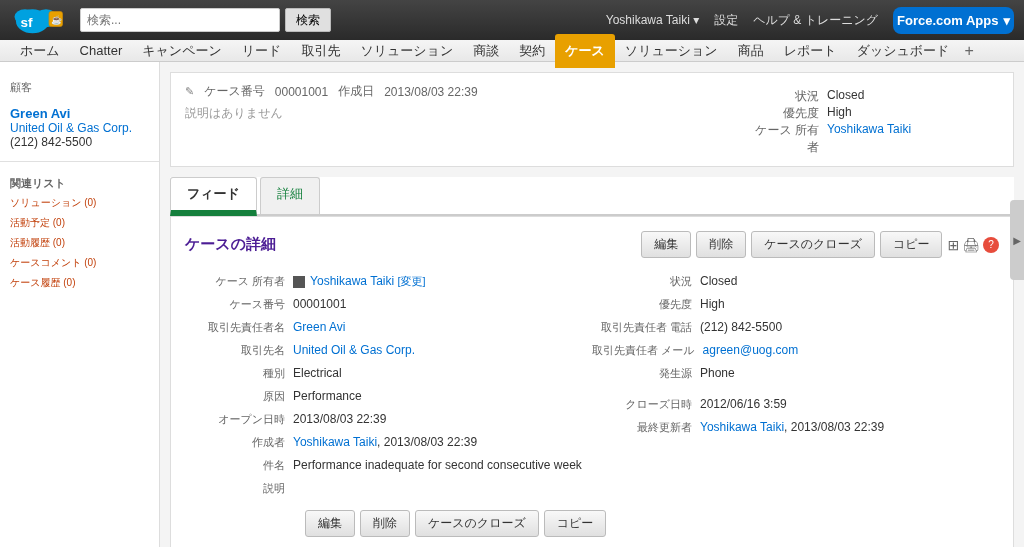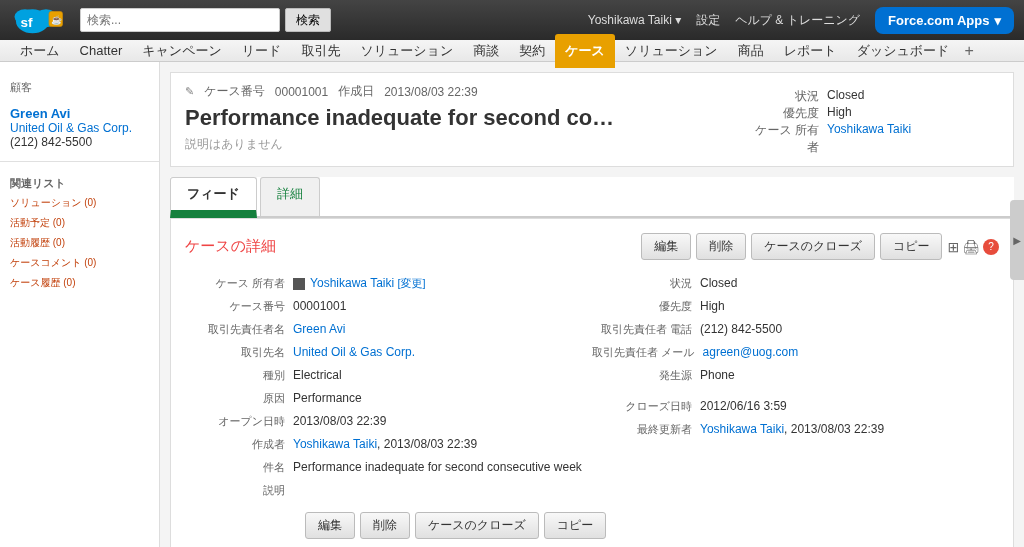--- a/index.html
+++ b/index.html
@@ -50,21 +50,21 @@
       align-items: center;
       gap: 15px;
       color: #ddd;
       font-size: 12px;
     }
     .header-right a { color: #ddd; text-decoration: none; }
     .force-apps-btn {
       background: #0070d2;
       color: white;
       border: none;
-      padding: 6px 13px;
+      padding: 6px 4px;
       border-radius: 8px;
       font-size: 13px;
       font-weight: bold;
       cursor: pointer;
       display: flex;
       align-items: center;
       gap: 5px;
     }
 
     
@@ -175,37 +175,37 @@
       border: 1px solid #ccc;
       border-bottom: none;
       margin-right: 3px;
       background: #f0f0f0;
       border-radius: 3px 3px 0 0;
     }
     .tab.active {
       background: white;
       color: #333;
       font-weight: bold;
-      border-bottom: 8px solid #15803d;
+      border-bottom: 6px solid #15803d;
       margin-bottom: -2px;
     }
 
     
     .detail-section {
       background: white;
       border: 1px solid #ddd;
       padding: 14px;
     }
     .detail-header {
       display: flex;
       align-items: center;
       justify-content: space-between;
       margin-bottom: 12px;
     }
-    .detail-title { font-size: 15px; font-weight: normal; color: #ef4444; }
+    .detail-title { font-size: 15px; font-weight: bold; color: #4c1d95; }
     .detail-actions { display: flex; gap: 5px; align-items: center; }
     .action-btn {
       padding: 4px 12px;
       border: 1px solid #bbb;
       background: linear-gradient(to bottom, #f8f8f8, #e0e0e0);
       border-radius: 3px;
       font-size: 12px;
       cursor: pointer;
       color: #333;
     }
@@ -335,21 +335,20 @@
     <div class="case-header">
       <div class="case-header-inner">
         <div class="case-header-left">
           <div class="case-meta-line">
             <span class="case-edit-icon">✎</span>
             <span>ケース番号</span>
             <span>00001001</span>
             <span>作成日</span>
             <span>2013/08/03 22:39</span>
           </div>
-          <div class="case-title">Performance inadequate for second co…</div>
           <div class="case-no-desc">説明はありません</div>
         </div>
         <div class="case-header-right">
           <div class="status-row">
             <span class="status-key">状況</span>
             <span class="status-val">Closed</span>
           </div>
           <div class="status-row">
             <span class="status-key">優先度</span>
             <span class="status-val">High</span>

